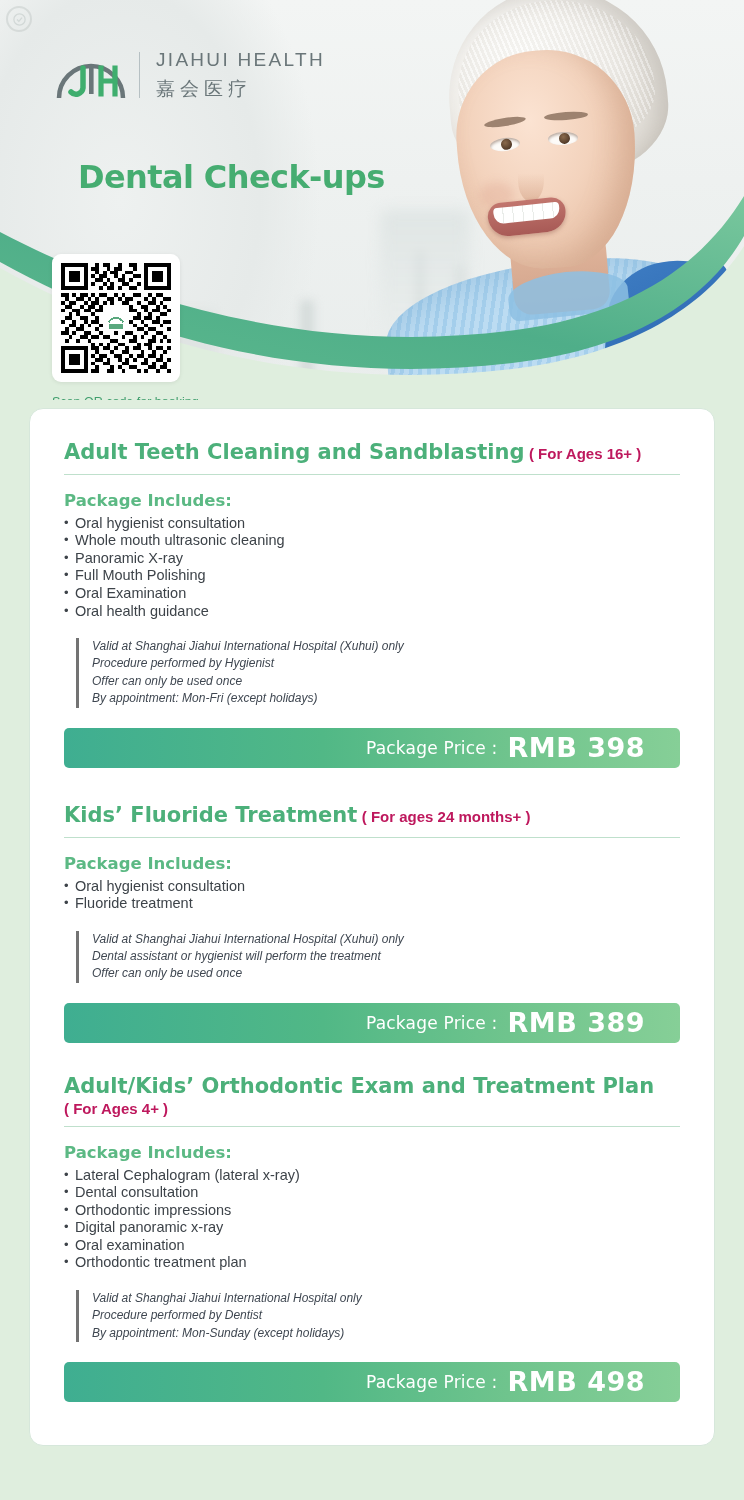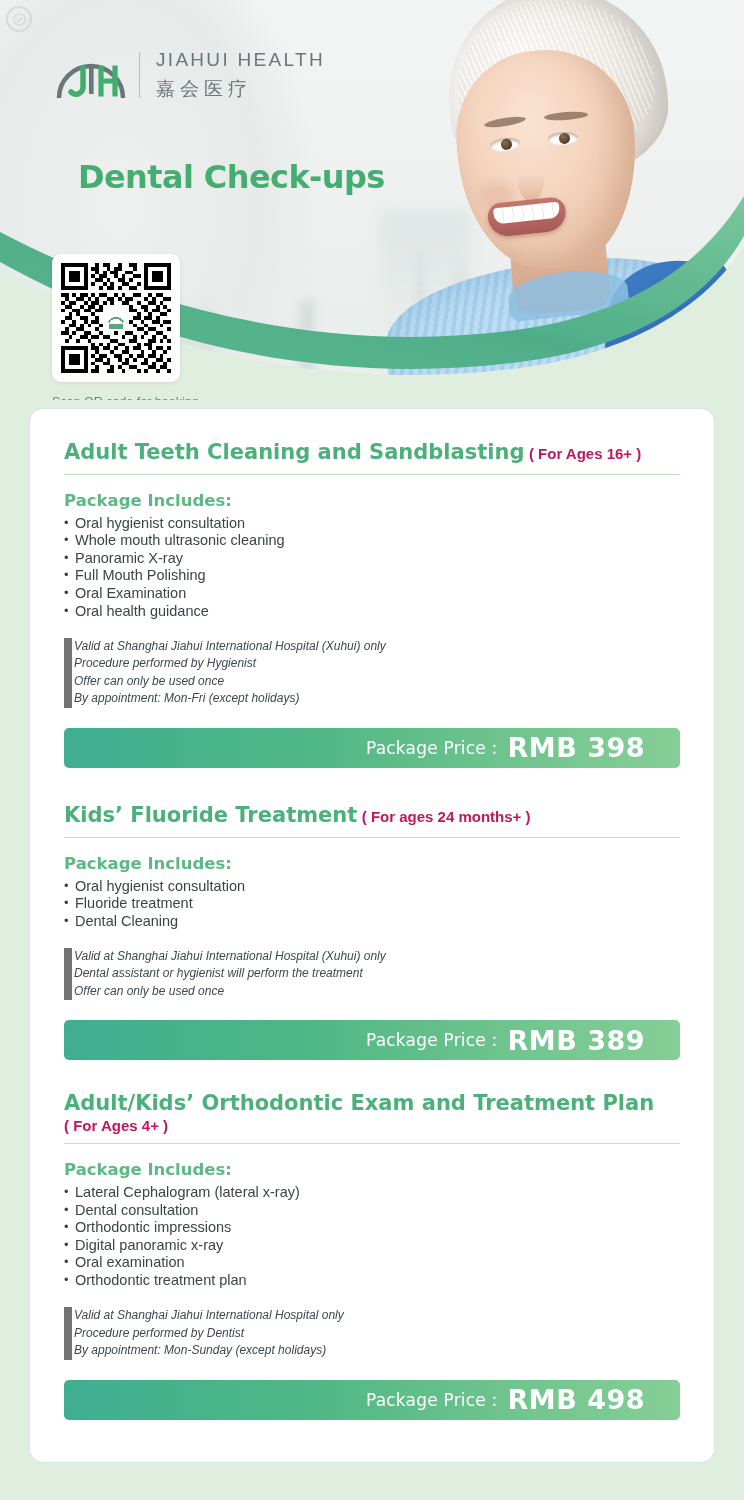--- a/index.html
+++ b/index.html
@@ -341,23 +341,23 @@
   .includes-list li::before {
     content: "\2022";
     position: absolute;
     left: 0; top: 0;
     color: #3d4349;
     font-size: 13px;
   }
 
   .notes {
     margin-top: 18px;
-    margin-left: 0;
-    border-left: 8px solid #737373;
-    padding-left: 2px;
+    margin-left: 12px;
+    border-left: 3px solid #737373;
+    padding-left: 13px;
   }
   .notes div {
     font-size: 12px;
     font-style: italic;
     color: #3f4751;
     line-height: 1.45;
     font-family: "Liberation Sans", sans-serif;
   }
 
   .price-bar {
@@ -708,21 +708,20 @@
 
   <div class="pkg">
     <div class="pkg-head">
       <span class="pkg-title">Kids’ Fluoride Treatment</span>
       <span class="pkg-age">( For ages 24 months+ )</span>
     </div>
     <div class="includes-label">Package Includes:</div>
     <ul class="includes-list">
       <li>Oral hygienist consultation</li>
       <li>Fluoride treatment</li>
-      <li>Dental Cleaning</li>
     </ul>
     <div class="notes">
       <div>Valid at Shanghai Jiahui International Hospital (Xuhui) only</div>
       <div>Dental assistant or hygienist will perform the treatment</div>
       <div>Offer can only be used once</div>
     </div>
     <div class="price-bar">
       <span class="price-label">Package Price :</span>
       <span class="price-value">RMB 389</span>
     </div>

